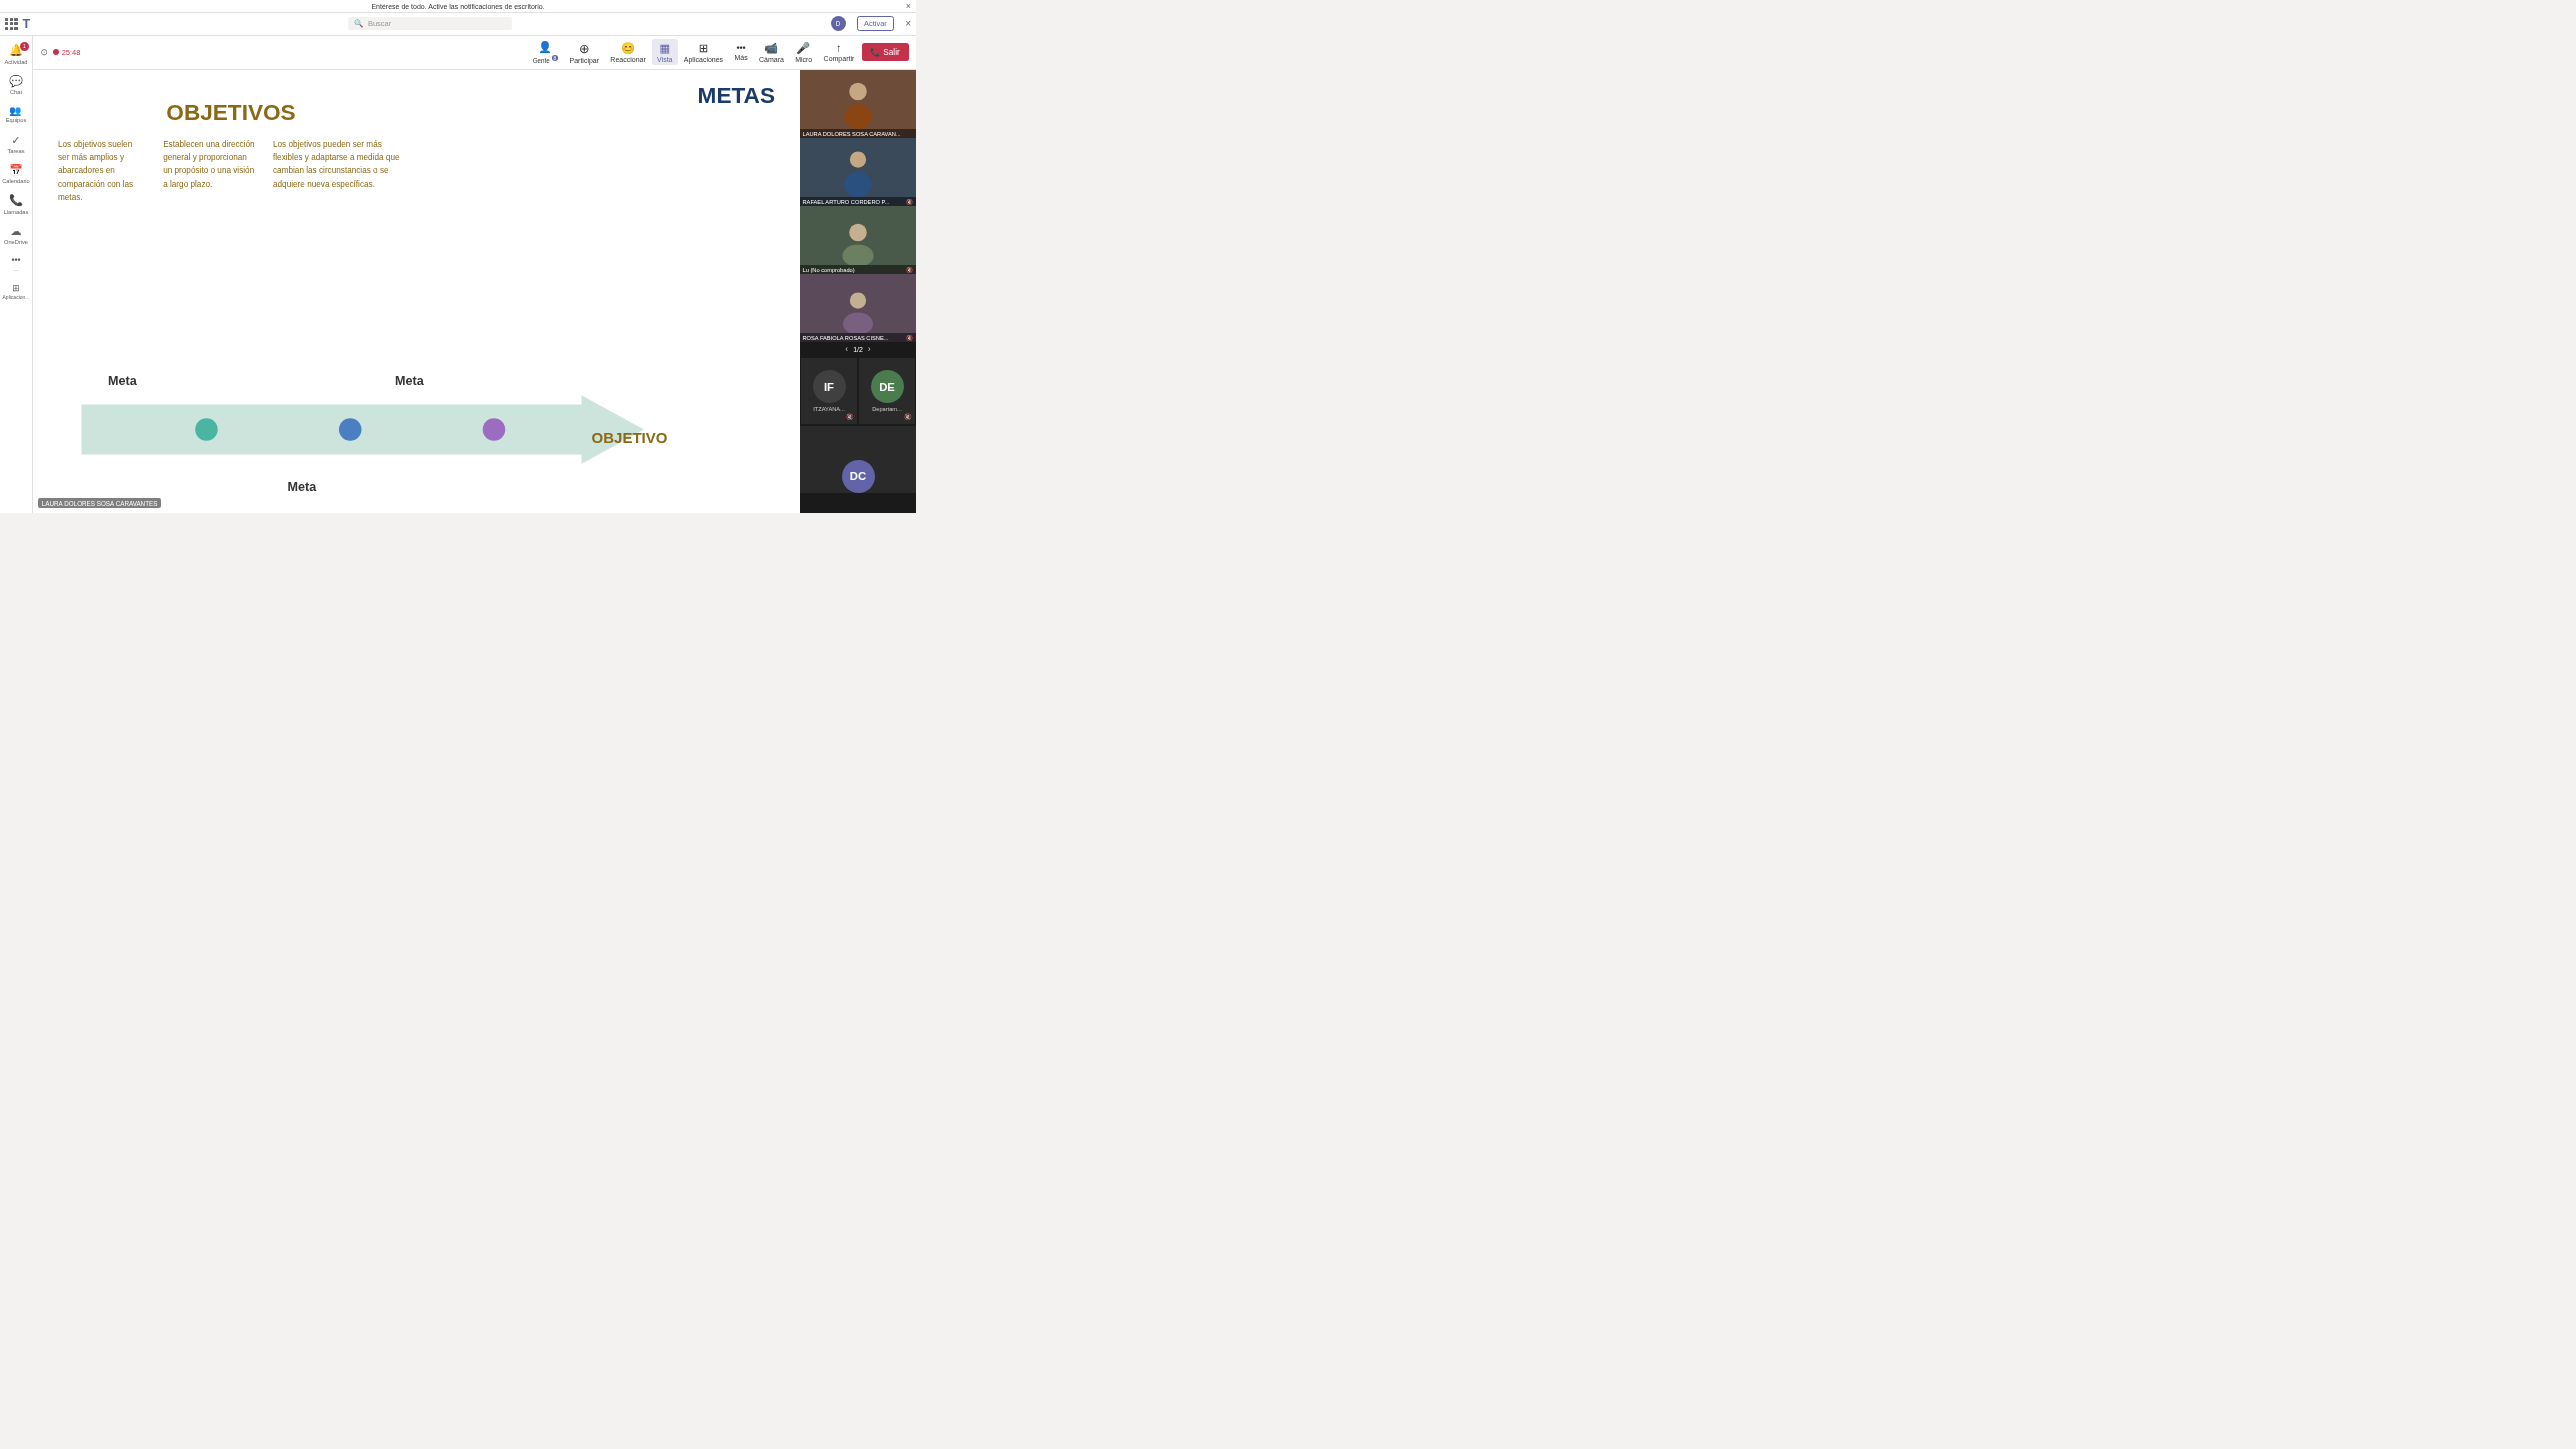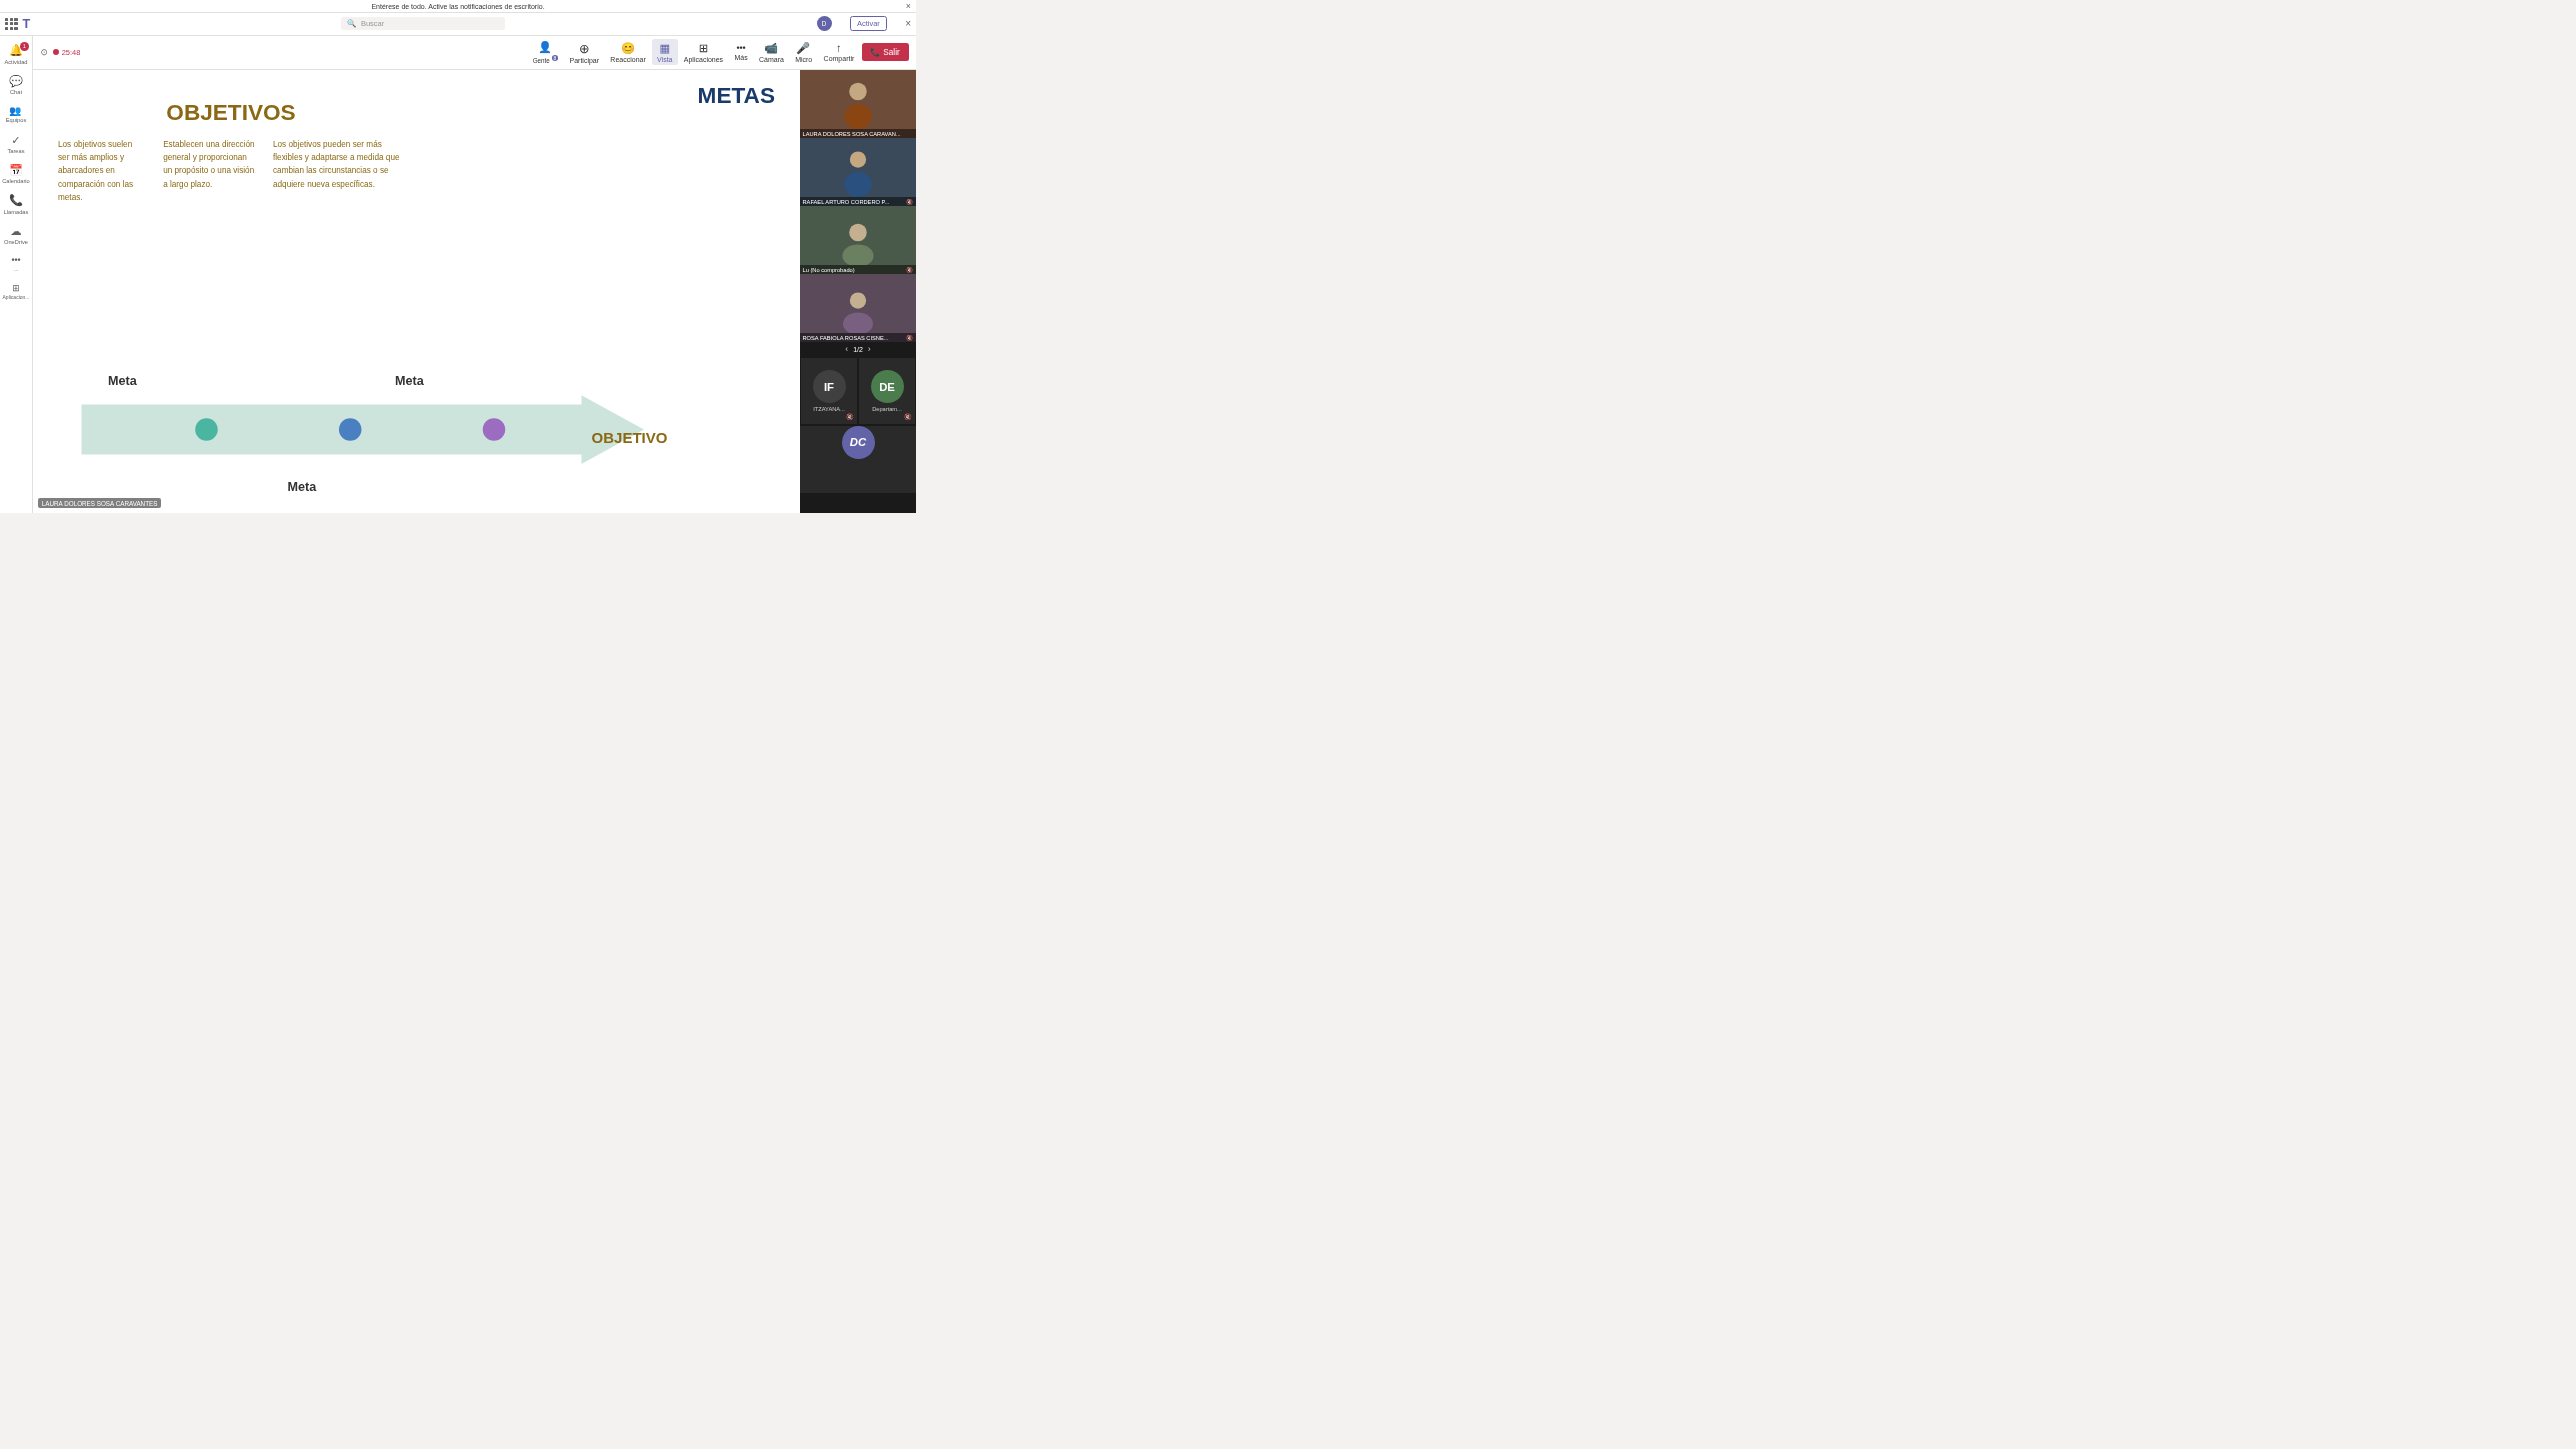--- a/index.html
+++ b/index.html
@@ -30,21 +30,21 @@
     .title-bar {
       background: #fff;
       display: flex;
       align-items: center;
       padding: 0 5px;
       height: 22.6px;
       border-bottom: 0.6px solid #e0e0e0;
     }
     .title-bar .left { display: flex; align-items: center; gap: 5px; }
     .title-bar .center { flex: 1; display: flex; justify-content: center; }
-    .title-bar .right { display: flex; align-items: center; gap: 18px; }
+    .title-bar .right { display: flex; align-items: center; gap: 11px; }
 
     .search-bar {
       display: flex;
       align-items: center;
       background: #f3f2f1;
       border-radius: 2.5px;
       padding: 1.9px 6.3px;
       width: 164px;
       gap: 3.8px;
       font-size: 7.5px;
@@ -327,24 +327,23 @@
     }
     .muted-icon { position: absolute; bottom: 2.5px; right: 2.5px; color: #aaa; font-size: 6.3px; }
 
     .avatar-tile-single {
       background: #2a2a2a;
       height: 68px;
       width: 116px;
       display: flex;
       flex-direction: column;
       align-items: center;
-      justify-content: flex-start;
+      justify-content: flex-end;
       gap: 2.5px;
       border-top: 0.6px solid #1a1a1a;
-      font-style: italic;
     }
 
     
     .video-bg-1 { background: #6e4c3a; }
     .video-bg-2 { background: #3a4a5a; }
     .video-bg-3 { background: #4a5a3a; }
     .video-bg-4 { background: #5a3a4a; }
 
     .notification-bar-close { cursor: pointer; }
   </style>

